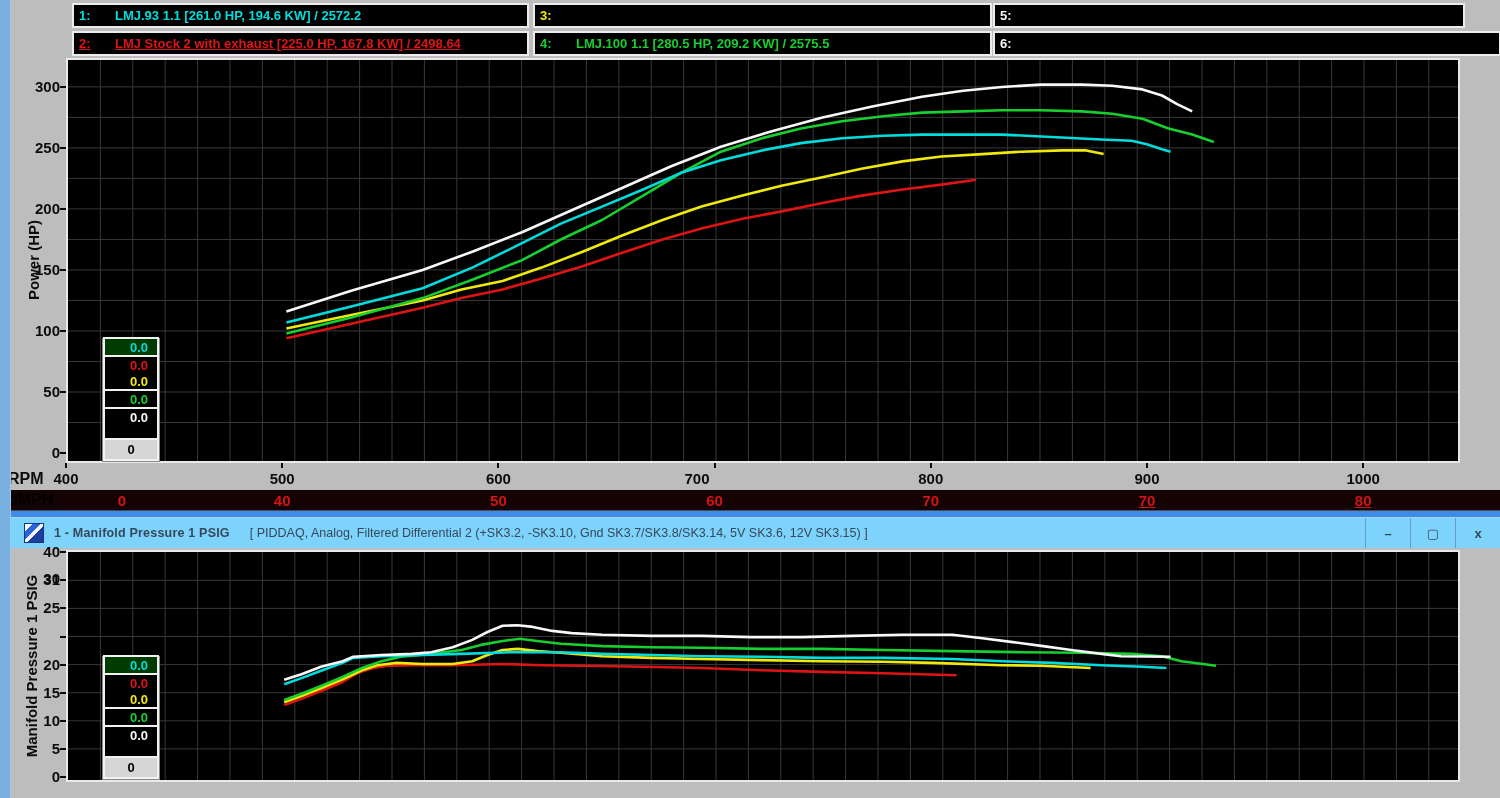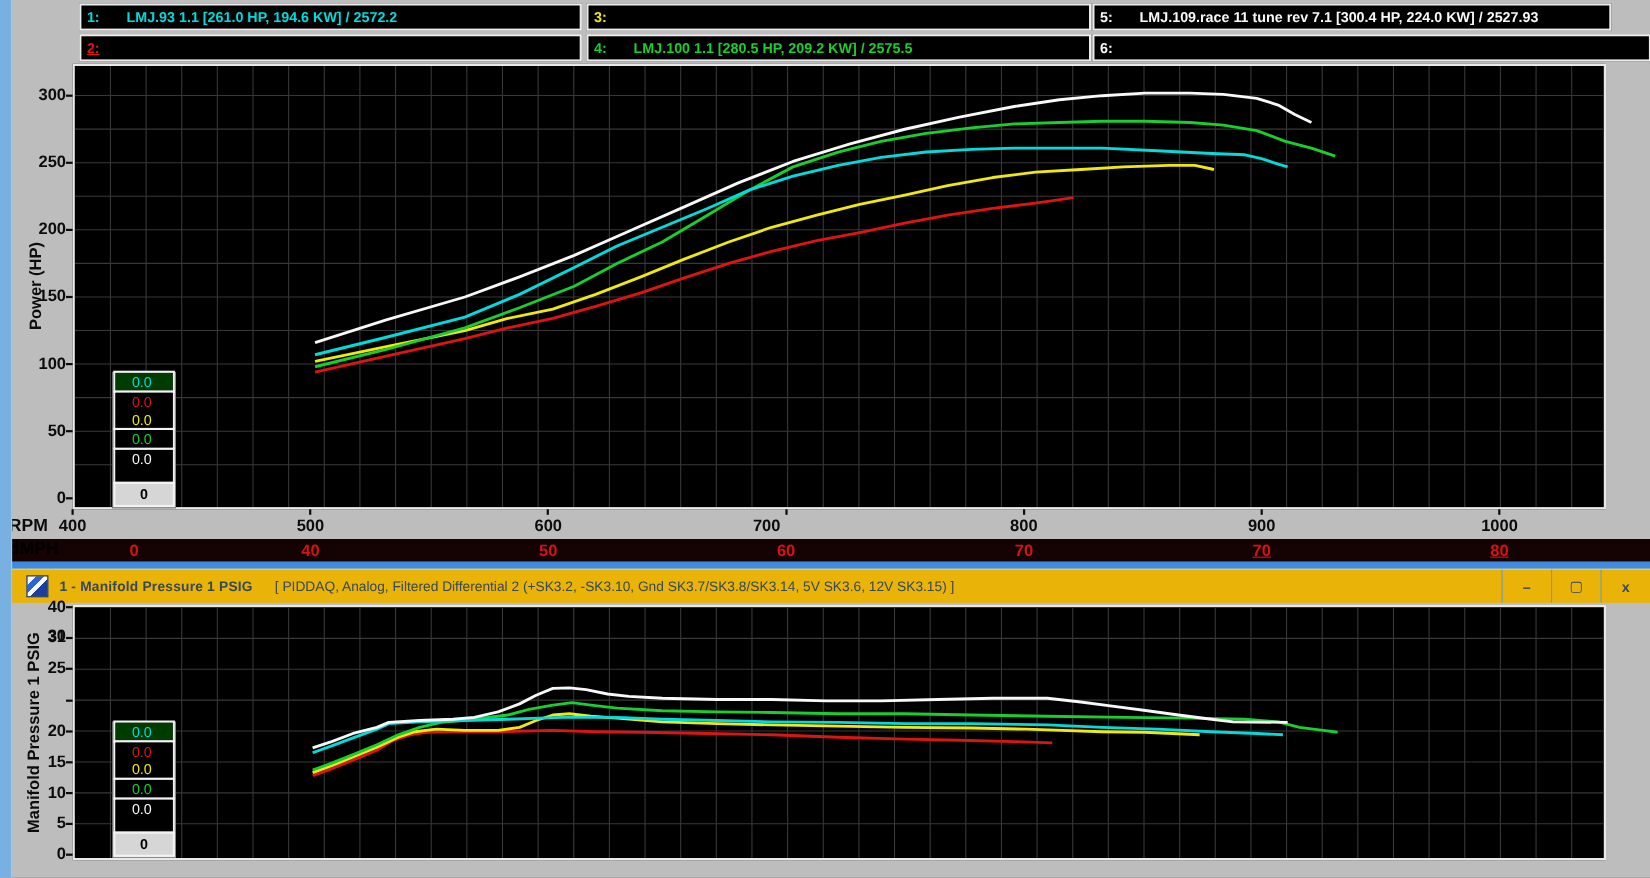--- a/index.html
+++ b/index.html
@@ -22,33 +22,33 @@
   .dlab{position:absolute;width:60px;text-align:center;font-size:15px;font-weight:bold;color:#d41414;}
   .dlab.u{text-decoration:underline;}
   .tickv{position:absolute;width:2px;height:5px;background:#0c0c0c;}
   .tickh{position:absolute;width:6px;height:2px;background:#0c0c0c;}
   .rot-label{position:absolute;transform:translate(-50%,-50%) rotate(-90deg);white-space:nowrap;
              font-size:15px;font-weight:bold;color:#0c0c0c;}
   #rpm-axis-label,#dmph-axis-label{position:absolute;font-size:16px;font-weight:bold;}
   
   .vbox{position:absolute;width:56px;background:#000;border:1px solid #8a8a8a;}
   .vb-group{border:2px solid #f2f2f2;margin-top:-2px;}
-  .vb-row{height:16px;line-height:17px;text-align:right;padding-right:19px;
-          font-size:13px;font-weight:normal;background:#000;}
+  .vb-row{height:16px;line-height:17px;text-align:right;padding-right:9px;
+          font-size:13px;font-weight:bold;background:#000;}
   .vb-sel{background:#003b00;}
   .vb-spacer{height:13px;background:#000;}
   .vb-footer{height:19px;line-height:19px;text-align:center;background:#d6d6d6;color:#000;
              font-size:13px;font-weight:bold;border:2px solid #f2f2f2;margin-top:-2px;}
   .t-cyan{color:#00dcdc;} .t-red{color:#de1414;} .t-yellow{color:#efe90c;}
   .t-green{color:#17cf2e;} .t-white{color:#f8f8f8;}
   
   #dmph-row{left:0;top:490px;width:1500px;height:20px;background:#150303;}
   #blue-sep{left:0;top:510px;width:1500px;height:7px;background:#3f8ce8;border-top:1px solid #4c4c4c;}
   
-  #titlebar{left:0;top:517px;width:1500px;height:30px;background:#eab308;border-top:1px solid #a8d4f4;
+  #titlebar{left:0;top:517px;width:1500px;height:30px;background:#7dd3fc;border-top:1px solid #a8d4f4;
             display:flex;align-items:center;color:#36485a;font-size:12.5px;}
   #titlebar .win-btn{width:44px;height:30px;display:flex;align-items:center;justify-content:center;
             border-left:1px solid #6b99c2;font-weight:bold;font-size:13px;color:#36485a;cursor:default;}
   #win-icon{width:18px;height:18px;margin:0 10px 0 24px;background:
             linear-gradient(135deg,#f4f8ff 0 22%,#2a64d8 22% 42%,#f4f8ff 42% 58%,#1c3f9e 58% 100%);
             border:1px solid #16357e;}
   #tb-title{font-weight:bold;letter-spacing:.2px;}
   #tb-sub{margin-left:20px;}
   #tb-spring{flex:1;}
 </style>
@@ -56,31 +56,31 @@
 <body>
 
 <div id="screen">
 
   <div class="abs legend-box" style="left: 72px; top: 3px; width: 453px; color: rgb(0, 220, 220);">
     <span class="legend-num">1:</span>
     <span class="legend-lbl">LMJ.93 1.1 [261.0 HP, 194.6 KW] / 2572.2</span>
   </div>
   <div class="abs legend-box u" style="left: 72px; top: 31px; width: 453px; color: rgb(222, 20, 20);">
     <span class="legend-num">2:</span>
+    <span class="legend-lbl">LMJ Stock 2 with exhaust [225.0 HP, 167.8 KW] / 2498.64</span>
   </div>
   <div class="abs legend-box" style="left: 533px; top: 3px; width: 455px; color: rgb(239, 233, 12);">
     <span class="legend-num">3:</span>
   </div>
   <div class="abs legend-box" style="left: 533px; top: 31px; width: 455px; color: rgb(23, 207, 46);">
     <span class="legend-num">4:</span>
     <span class="legend-lbl">LMJ.100 1.1 [280.5 HP, 209.2 KW] / 2575.5</span>
   </div>
   <div class="abs legend-box" style="left: 993px; top: 3px; width: 468px; color: rgb(248, 248, 248);">
     <span class="legend-num">5:</span>
-    <span class="legend-lbl">LMJ.109.race 11 tune rev 7.1 [300.4 HP, 224.0 KW] / 2527.93</span>
   </div>
   <div class="abs legend-box" style="left: 993px; top: 31px; width: 504px; color: rgb(248, 248, 248);">
     <span class="legend-num">6:</span>
     <span class="legend-lbl"></span>
   </div>
 
   <div class="abs plot" style="left:66px;top:58px;width:1394px;height:405px;">
     <svg id="svg1" width="1390" height="401" viewBox="0 0 1390 401">
         <line x1="32.4" y1="0" x2="32.4" y2="401" stroke="#383838" stroke-width="1"></line>
         <line x1="64.8" y1="0" x2="64.8" y2="401" stroke="#383838" stroke-width="1"></line>

